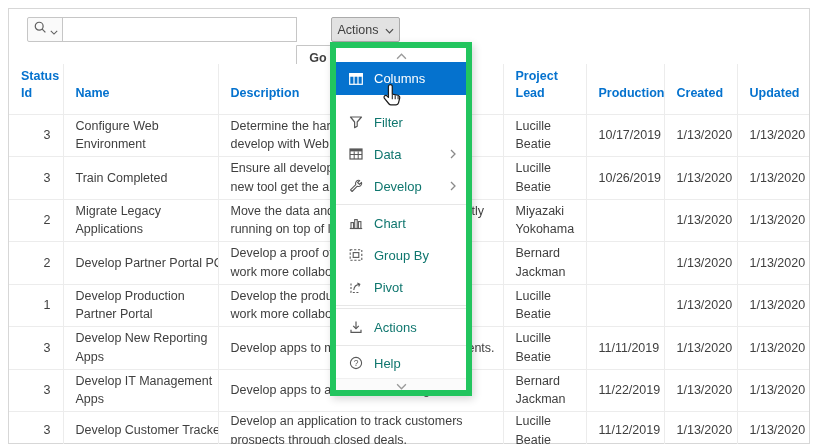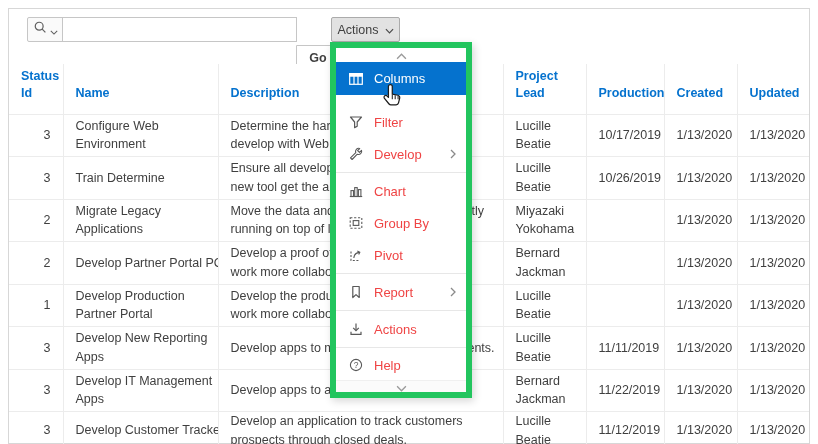--- a/index.html
+++ b/index.html
@@ -57,21 +57,21 @@
   
   .menu {
     position:absolute; left:330px; top:42px; width:142px; z-index:5;
     background:#fff; border:6px solid #22c55e;
     box-shadow:2px 3px 8px rgba(0,0,0,0.16);
   }
   .scroll-strip { height:14px; display:flex; align-items:center; justify-content:center; cursor:pointer; }
   .scroll-strip.bottom { height:12px; background:#fbfbfb; border-top:1px solid #f0f0f0; }
   .mi {
     height:32px; display:flex; align-items:center; gap:10px;
-    padding:0 10px 0 12px; font-size:13px; color:#ef4444; cursor:pointer;
+    padding:0 10px 0 12px; font-size:13px; color:#0f766e; cursor:pointer;
   }
   .mi .ic { width:16px; height:16px; flex:0 0 16px; display:flex; align-items:center; justify-content:center; }
   .mi .ml { flex:1; white-space:nowrap; }
   .mi.sel { background:#0572ce; color:#fff; height:33px; }
   .mi.short { height:30px; }
   .menu .gap { height:11px; }
   .menu .sep { border-top:1px solid #e7e7e7; margin:2px 0; }
   
   .cursor { position:absolute; left:381px; top:83px; z-index:6; pointer-events:none; }
 </style>
@@ -153,21 +153,21 @@
               <div class="lines">Lucille
 Beatie</div>
             </td>
           <td class="al-c">10/17/2019</td>
           <td class="al-c">1/13/2020</td>
           <td class="al-c">1/13/2020</td>
         </tr>
         <tr>
           <td class="al-r">3</td>
           <td>
-              <div class="lines">Train Determine</div>
+              <div class="lines">Train Completed</div>
             </td>
           <td class="desc-cell">
               <div class="lines">Ensure all developers contributing to the
 new tool get the appropriate training.</div>
             </td>
           <td>
               <div class="lines">Lucille
 Beatie</div>
             </td>
           <td class="al-c">10/26/2019</td>
@@ -306,20 +306,35 @@
     <span class="ic">
         <svg width="16" height="16" viewBox="0 0 16 16">
           <path d="M2.5 3h11L9.2 8v4.2l-2.6 1.4V8z" fill="none" stroke="#595959" stroke-width="1.2" stroke-linejoin="round"></path>
         </svg>
       </span>
     <span class="ml">Filter</span>
   </div>
   <div class="mi">
     <span class="ic">
         <svg width="16" height="16" viewBox="0 0 16 16">
+          <rect x="2" y="3" width="12" height="10" fill="none" stroke="#595959" stroke-width="1.2"></rect>
+          <rect x="2" y="3" width="12" height="2.4" fill="#595959"></rect>
+          <line x1="2" y1="8.5" x2="14" y2="8.5" stroke="#595959"></line>
+          <line x1="6.2" y1="5.4" x2="6.2" y2="13" stroke="#595959"></line>
+          <line x1="10.2" y1="5.4" x2="10.2" y2="13" stroke="#595959"></line>
+        </svg>
+      </span>
+    <span class="ml">Data</span>
+    <span><svg width="6" height="10" viewBox="0 0 6 10">
+          <path d="M1 1l4 4-4 4" fill="none" stroke="#8a8a8a" stroke-width="1.3"></path>
+        </svg></span>
+  </div>
+  <div class="mi">
+    <span class="ic">
+        <svg width="16" height="16" viewBox="0 0 16 16">
           <path d="M13.5 4.3a3.1 3.1 0 0 1-4.2 3.9l-5.2 5.3-1.6-1.6 5.3-5.2a3.1 3.1 0 0 1 3.9-4.2L9.6 4.6l1.8 1.8z" fill="none" stroke="#595959" stroke-width="1.1" stroke-linejoin="round"></path>
         </svg>
       </span>
     <span class="ml">Develop</span>
     <span><svg width="6" height="10" viewBox="0 0 6 10">
           <path d="M1 1l4 4-4 4" fill="none" stroke="#8a8a8a" stroke-width="1.3"></path>
         </svg></span>
   </div>
 
   <div class="sep"></div>
@@ -350,31 +365,20 @@
           <path d="M3 4.5v9h9" fill="none" stroke="#595959" stroke-width="1.1" stroke-dasharray="2 1.6"></path>
           <path d="M5.8 11c.3-3.2 2.3-5.2 5.4-5.6" fill="none" stroke="#595959" stroke-width="1.1"></path>
           <path d="M9.3 4.1l2.5 1.1-1.1 2.4" fill="none" stroke="#595959" stroke-width="1.1"></path>
         </svg>
       </span>
     <span class="ml">Pivot</span>
   </div>
 
   <div class="sep"></div>
 
-  <div class="mi">
-    <span class="ic">
-        <svg width="16" height="16" viewBox="0 0 16 16">
-          <path d="M4.8 2.5h6.4v11L8 10.6l-3.2 2.9z" fill="none" stroke="#595959" stroke-width="1.2" stroke-linejoin="round"></path>
-        </svg>
-      </span>
-    <span class="ml">Report</span>
-    <span><svg width="6" height="10" viewBox="0 0 6 10">
-          <path d="M1 1l4 4-4 4" fill="none" stroke="#8a8a8a" stroke-width="1.3"></path>
-        </svg></span>
-  </div>
 
   <div class="sep"></div>
 
   <div class="mi">
     <span class="ic">
         <svg width="16" height="16" viewBox="0 0 16 16">
           <path d="M8 2.5v7" stroke="#595959" stroke-width="1.2" fill="none"></path>
           <path d="M5.2 6.9L8 9.7l2.8-2.8" stroke="#595959" stroke-width="1.2" fill="none"></path>
           <path d="M3 10.7v2.6h10v-2.6" stroke="#595959" stroke-width="1.2" fill="none"></path>
         </svg>

